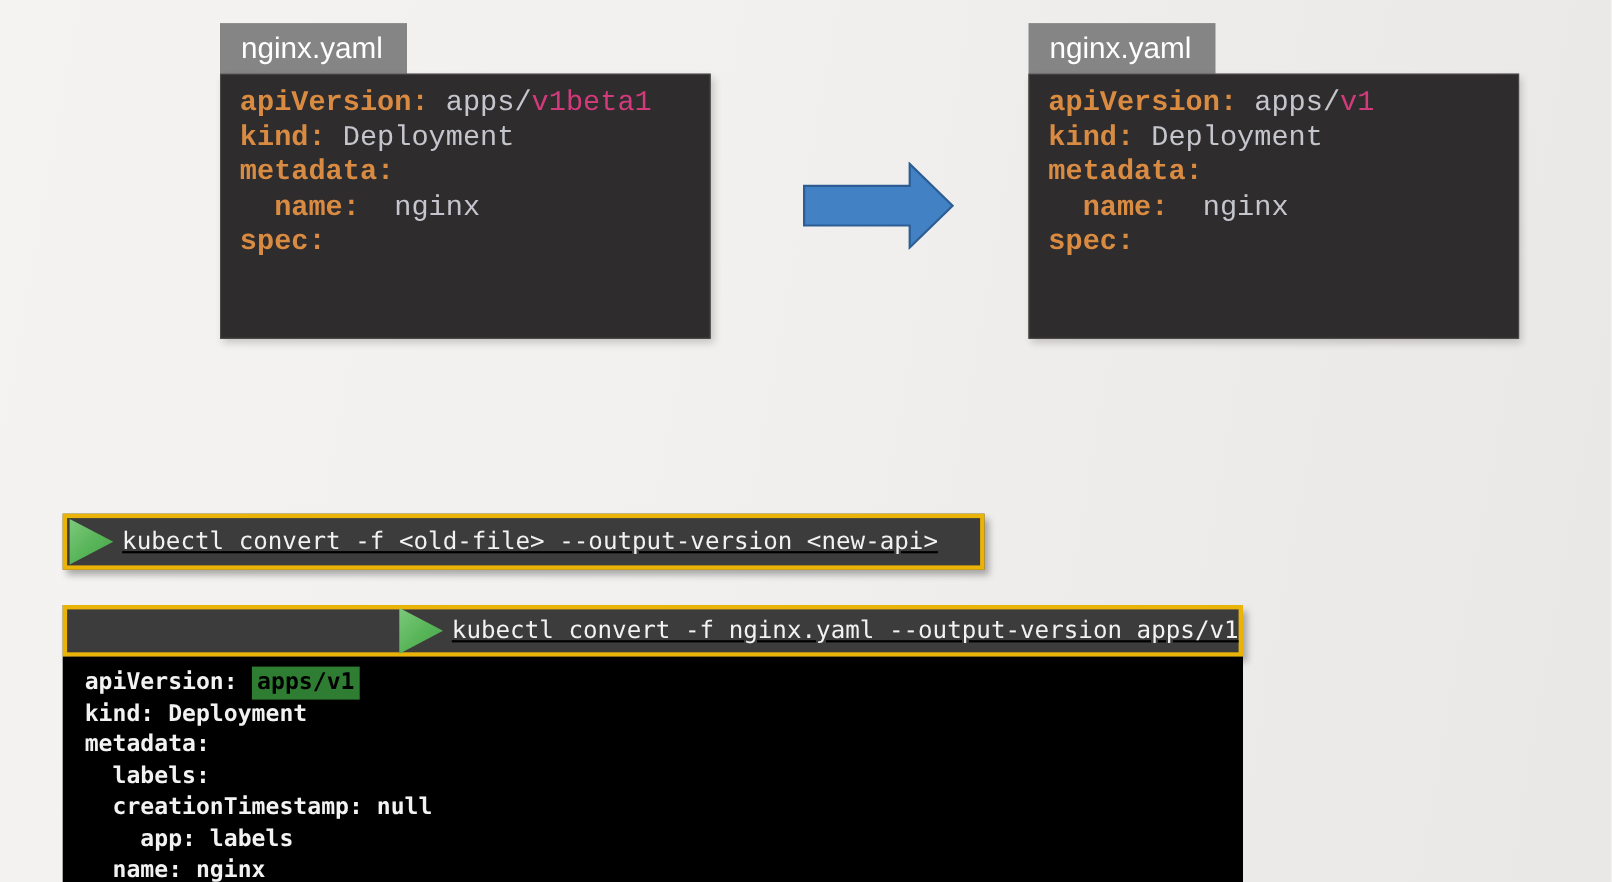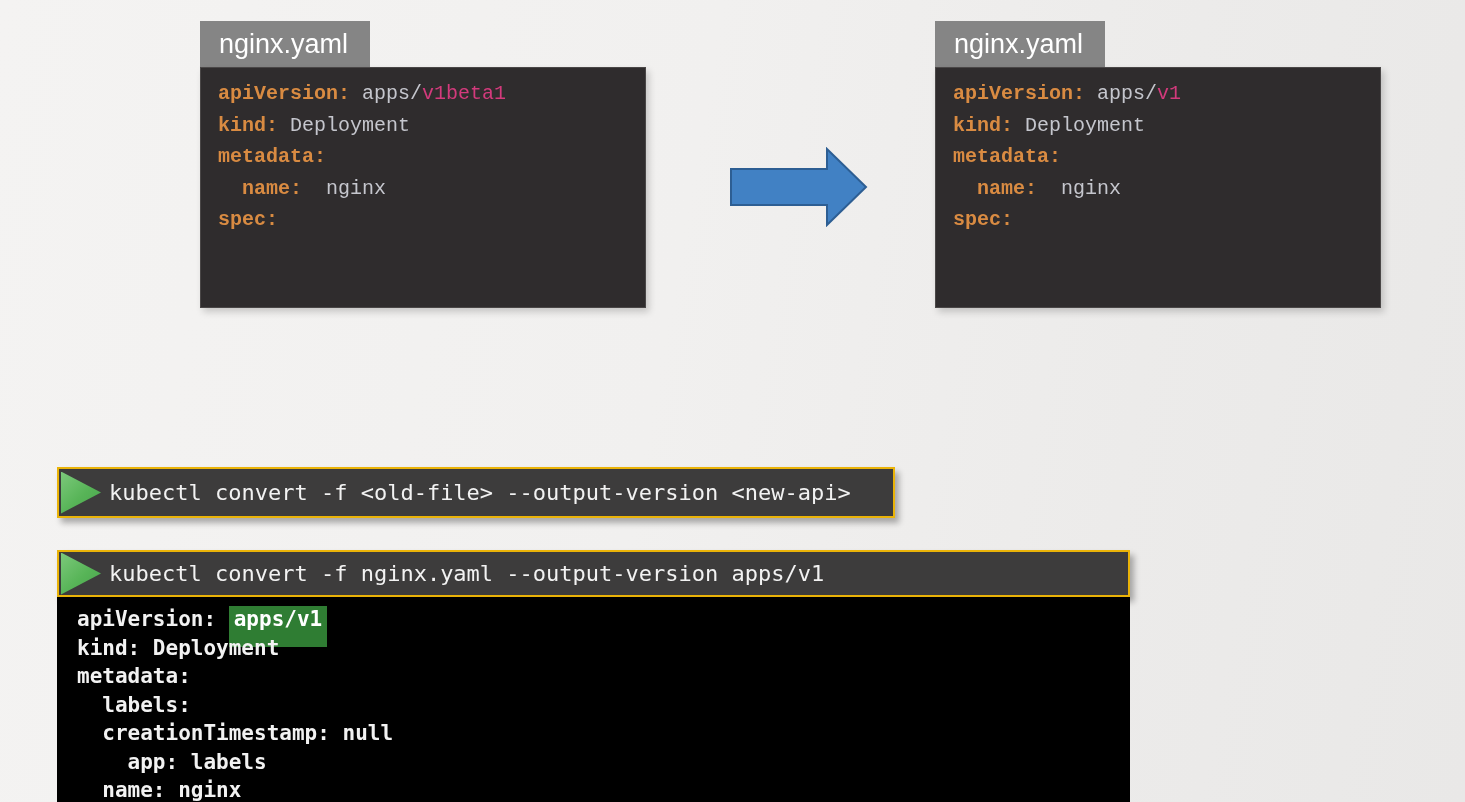--- a/index.html
+++ b/index.html
@@ -11,56 +11,57 @@
   
   .editor-tab{
     position:absolute;height:46px;background:var(--tab-bg);
     color:#fff;font:27px/46px "Liberation Sans",sans-serif;
     padding:0 0 0 19px;box-sizing:border-box;
   }
   .editor-body{
     position:absolute;width:446px;height:241px;background:var(--editor-bg);
     border:1px solid #4a4747;box-sizing:border-box;
     padding:10px 0 0 17px;
-    font-family:"Liberation Mono",monospace;font-size:20px;line-height:31.5px;
+    font-family:"Liberation Mono",monospace;font-size:26px;line-height:31.5px;
     box-shadow:3px 4px 7px rgba(0,0,0,0.18);
   }
   .code-line{white-space:pre;}
   .tok-key{color:var(--key-orange);font-weight:bold;}
   .tok-plain{color:var(--plain-gray);}
   .tok-version{color:var(--version-pink);}
   
   .arrow-wrap{position:absolute;left:730px;top:147px;width:138px;height:80px;}
   .arrow-wrap svg{display:block;}
   .arrow-wrap polygon{fill:var(--arrow-blue);stroke:var(--arrow-border);stroke-width:2;}
   
   .cmd-bar{
-    position:absolute;background:var(--bar-bg);border:2px solid #eab308;box-sizing:border-box;
+    position:absolute;background:var(--bar-bg);border:4px solid #eab308;box-sizing:border-box;
     display:flex;align-items:center;
     box-shadow:4px 5px 6px rgba(0,0,0,0.30);
+    text-decoration:underline;
   }
   .play-tri{
     width:40px;height:42px;margin-left:2px;flex:0 0 auto;
     background:linear-gradient(135deg,#7cc97b 0%,var(--play-green) 55%,#49a34d 100%);
     clip-path:polygon(0 0,100% 50%,0 100%);
   }
   .cmd-text{
     color:var(--bar-text);
     font-family:"DejaVu Sans Mono",monospace;font-size:22px;
     margin-left:8px;white-space:pre;
   }
   
   .terminal{
     position:absolute;left:57px;top:597px;width:1073px;height:205px;
     background:var(--terminal-bg);box-sizing:border-box;
     padding:8px 0 0 20px;
     font-family:"DejaVu Sans Mono",monospace;font-size:21px;line-height:28.5px;font-weight:bold;
   }
   .tok-term{color:#f2f2f2;}
-  .tok-hl{background:var(--highlight-green);color:#ffffff;padding:1px 5px 16px 5px;}
+  .tok-hl{background:var(--highlight-green);color:#000000;padding:1px 5px 5px 5px;}
 </style>
 </head>
 <body>
 
 <div class="editor-tab" style="left:200px;top:21px;width:170px;">nginx.yaml</div>
 <div class="editor-body" style="left:200px;top:67px;">
     <div class="code-line"><span class="tok-key">apiVersion:</span><span class="tok-plain"> apps/</span><span class="tok-version">v1beta1</span></div>
     <div class="code-line"><span class="tok-key">kind:</span><span class="tok-plain"> Deployment</span></div>
     <div class="code-line"><span class="tok-key">metadata:</span></div>
     <div class="code-line"><span class="tok-key">  name:</span><span class="tok-plain">  nginx</span></div>
@@ -80,21 +81,21 @@
   <svg width="138" height="80" viewBox="0 0 138 80">
     <polygon points="1,22 97,22 97,2 136,40 97,78 97,58 1,58"></polygon>
   </svg>
 </div>
 
 <div class="cmd-bar" style="left:57px;top:467px;width:838px;height:51px;">
   <div class="play-tri"></div>
   <div class="cmd-text">kubectl convert -f &lt;old-file&gt; --output-version &lt;new-api&gt;</div>
 </div>
 
-<div class="cmd-bar" style="left:57px;top:550px;width:1073px;height:47px;">
+<div class="cmd-bar" style="left:57px;top:550px;width:1073px;height:47px;justify-content:flex-end;">
   <div class="play-tri"></div>
   <div class="cmd-text">kubectl convert -f nginx.yaml --output-version apps/v1</div>
 </div>
 
 <div class="terminal">
     <div class="code-line"><span class="tok-term">apiVersion: </span><span class="tok-hl">apps/v1</span></div>
     <div class="code-line"><span class="tok-term">kind: Deployment</span></div>
     <div class="code-line"><span class="tok-term">metadata:</span></div>
     <div class="code-line"><span class="tok-term">  labels:</span></div>
     <div class="code-line"><span class="tok-term">  creationTimestamp: null</span></div>

